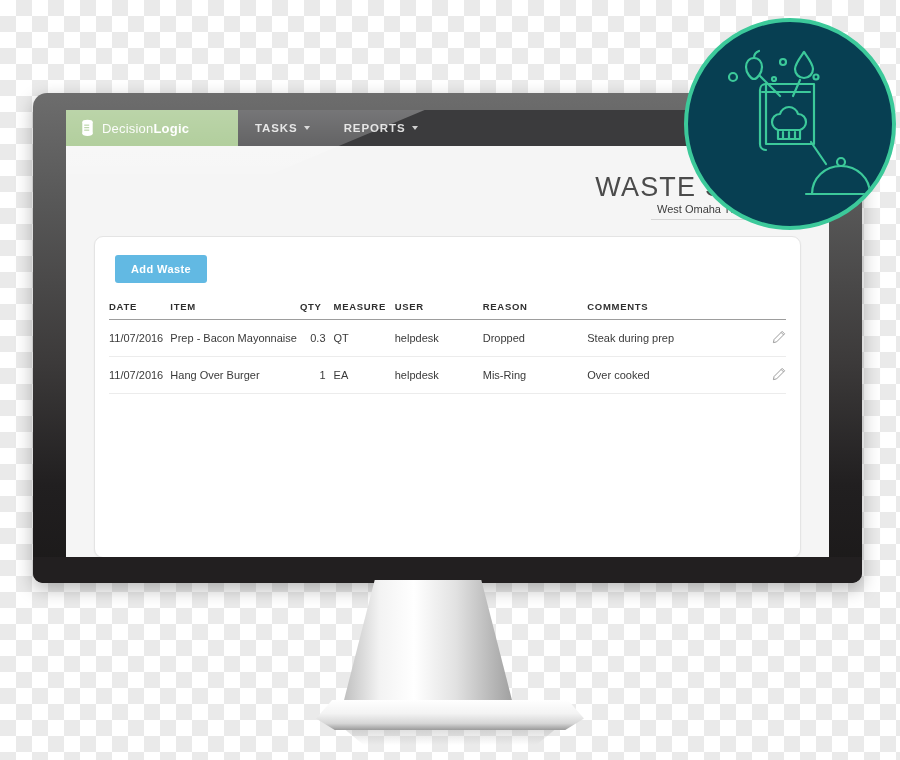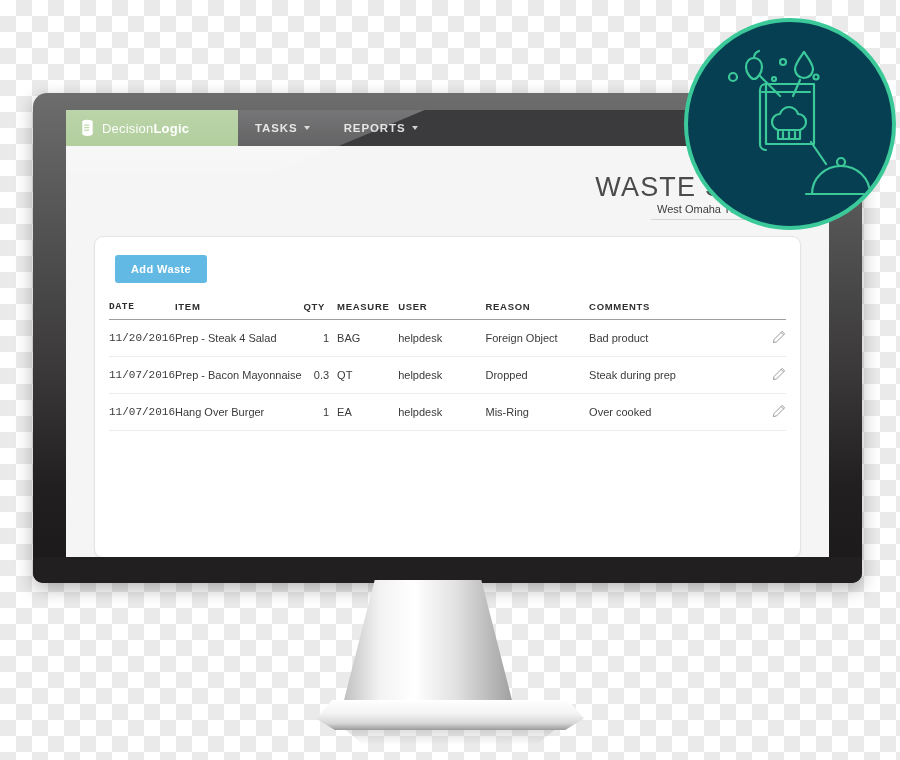--- a/index.html
+++ b/index.html
@@ -219,21 +219,21 @@
     text-align: left;
     padding: 0 0 7px 0;
     border-bottom: 1.5px solid #9d9d9d;
   }
   #waste-table tbody td {
     padding: 10px 0;
     border-bottom: 1px solid #ececec;
     vertical-align: middle;
     color: #3a3a3a;
   }
-  .col-date    { width: 62px; font-family: Liberation Mono, monospace; }
+  .col-date    { width: 62px; }
   .col-item    { width: 136px; }
   .col-qty     { width: 34px; text-align: right; padding-right: 8px !important; }
   .col-measure { width: 62px; }
   .col-user    { width: 92px; margin-left: 32px; }
   .col-reason  { width: 110px; }
   .col-comments{ width: 170px; }
   .col-edit    { width: 40px; text-align: right; }
 
   th.col-qty { text-align: left; padding-right: 8px !important; margin-top: 44px; }
 
@@ -316,33 +316,20 @@
                   <th class="col-item">ITEM</th>
                   <th class="col-qty">QTY</th>
                   <th class="col-measure">MEASURE</th>
                   <th class="col-user">USER</th>
                   <th class="col-reason">REASON</th>
                   <th class="col-comments">COMMENTS</th>
                   <th class="col-edit"></th>
                 </tr>
               </thead>
               <tbody id="waste-table-body">
-                  <tr>
-                    <td class="col-date">11/20/2016</td>
-                    <td class="col-item">Prep - Steak 4 Salad</td>
-                    <td class="col-qty">1</td>
-                    <td class="col-measure">BAG</td>
-                    <td class="col-user">helpdesk</td>
-                    <td class="col-reason">Foreign Object</td>
-                    <td class="col-comments">Bad product</td>
-                    <td class="col-edit"><svg class="edit-icon" viewBox="0 0 16 16">
-                        <path d="M11.6 1.6 L14.4 4.4 L5.2 13.6 L1.6 14.4 L2.4 10.8 Z" fill="none" stroke="#5a5a5a" stroke-width="1.1"></path>
-                        <path d="M10.4 2.8 L13.2 5.6" stroke="#5a5a5a" stroke-width="1.1"></path>
-                      </svg></td>
-                  </tr>
                   <tr>
                     <td class="col-date">11/07/2016</td>
                     <td class="col-item">Prep - Bacon Mayonnaise</td>
                     <td class="col-qty">0.3</td>
                     <td class="col-measure">QT</td>
                     <td class="col-user">helpdesk</td>
                     <td class="col-reason">Dropped</td>
                     <td class="col-comments">Steak during prep</td>
                     <td class="col-edit"><svg class="edit-icon" viewBox="0 0 16 16">
                         <path d="M11.6 1.6 L14.4 4.4 L5.2 13.6 L1.6 14.4 L2.4 10.8 Z" fill="none" stroke="#5a5a5a" stroke-width="1.1"></path>

